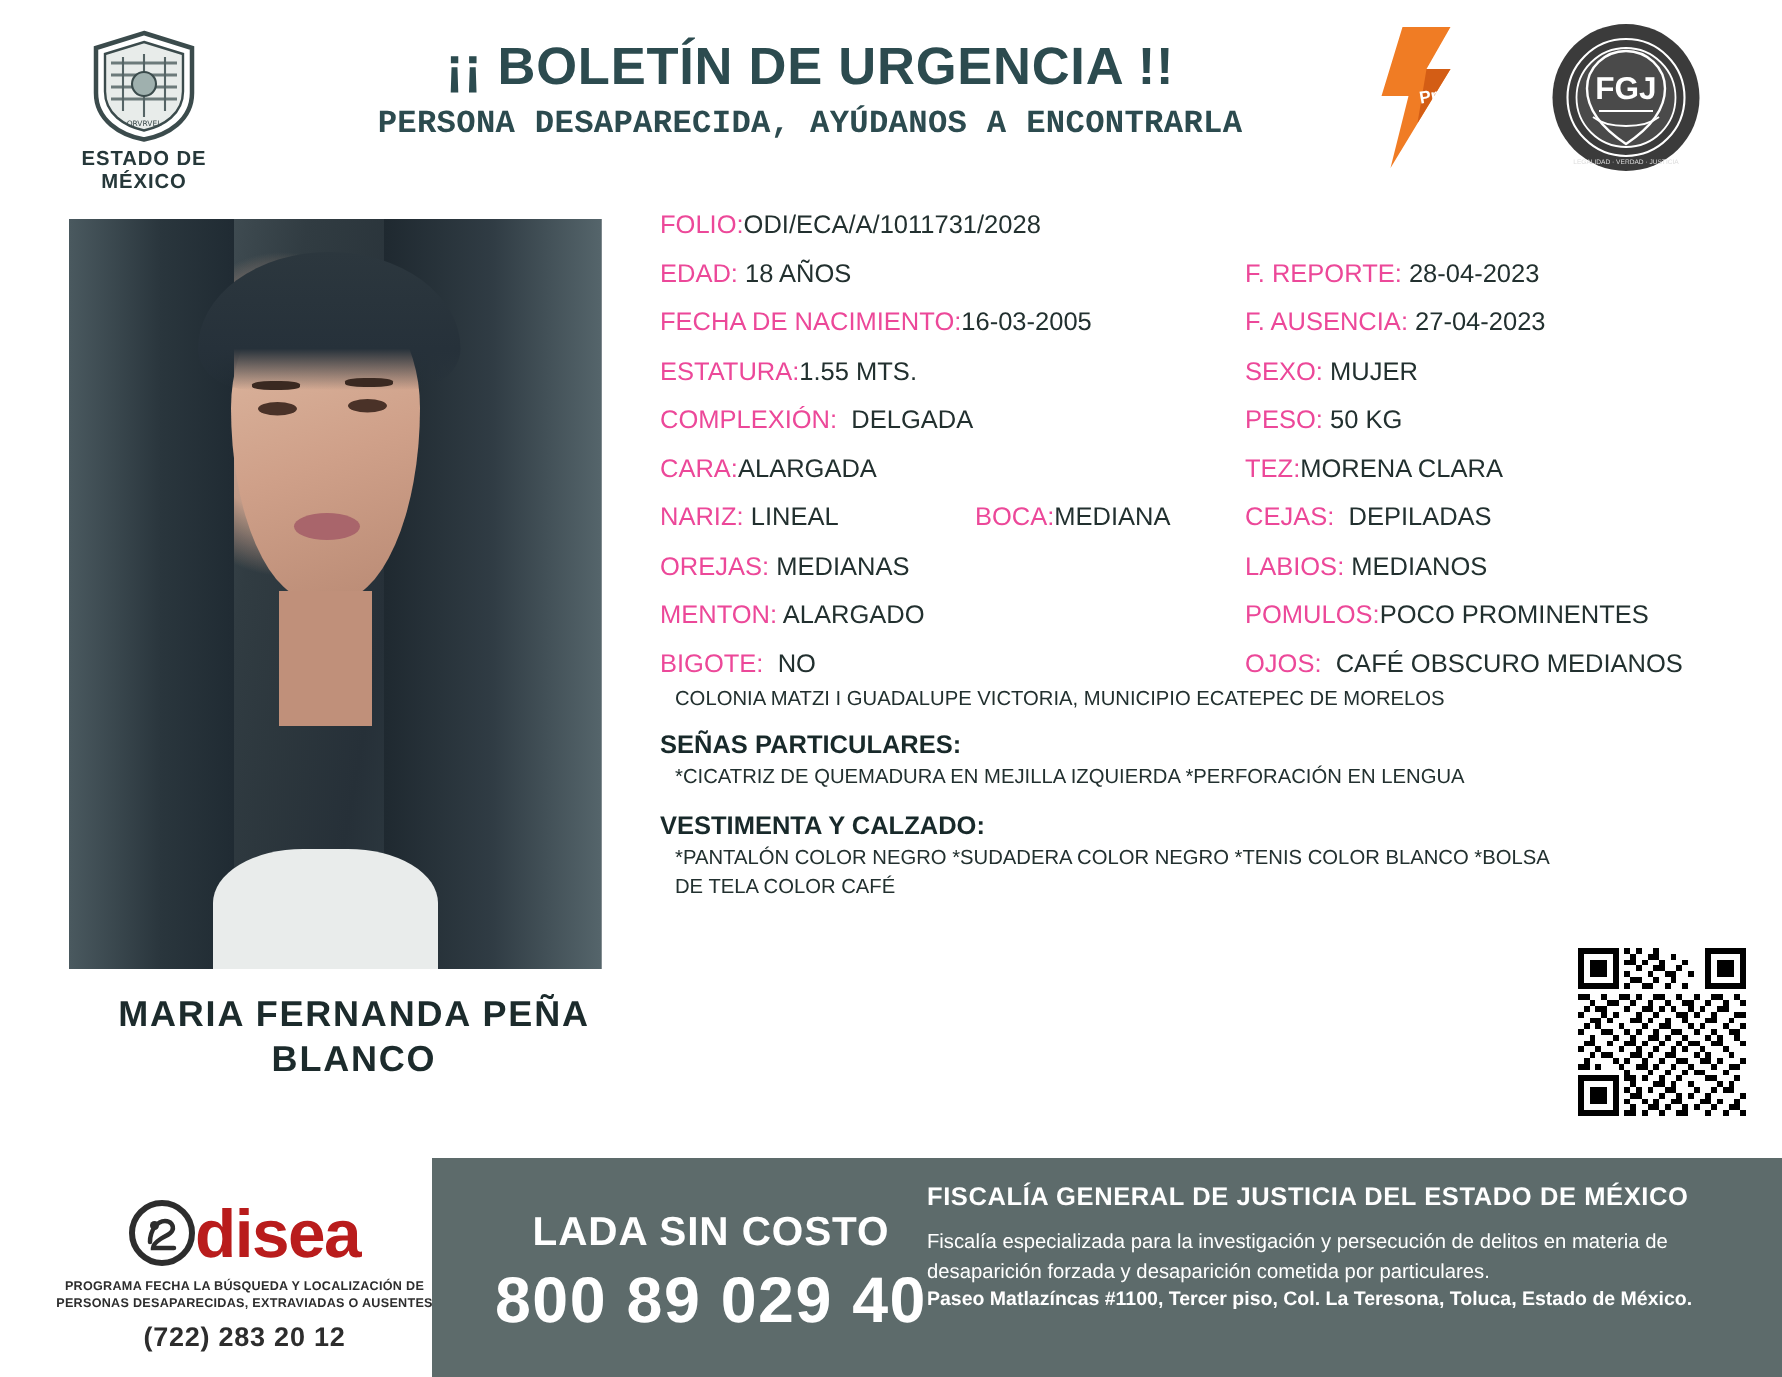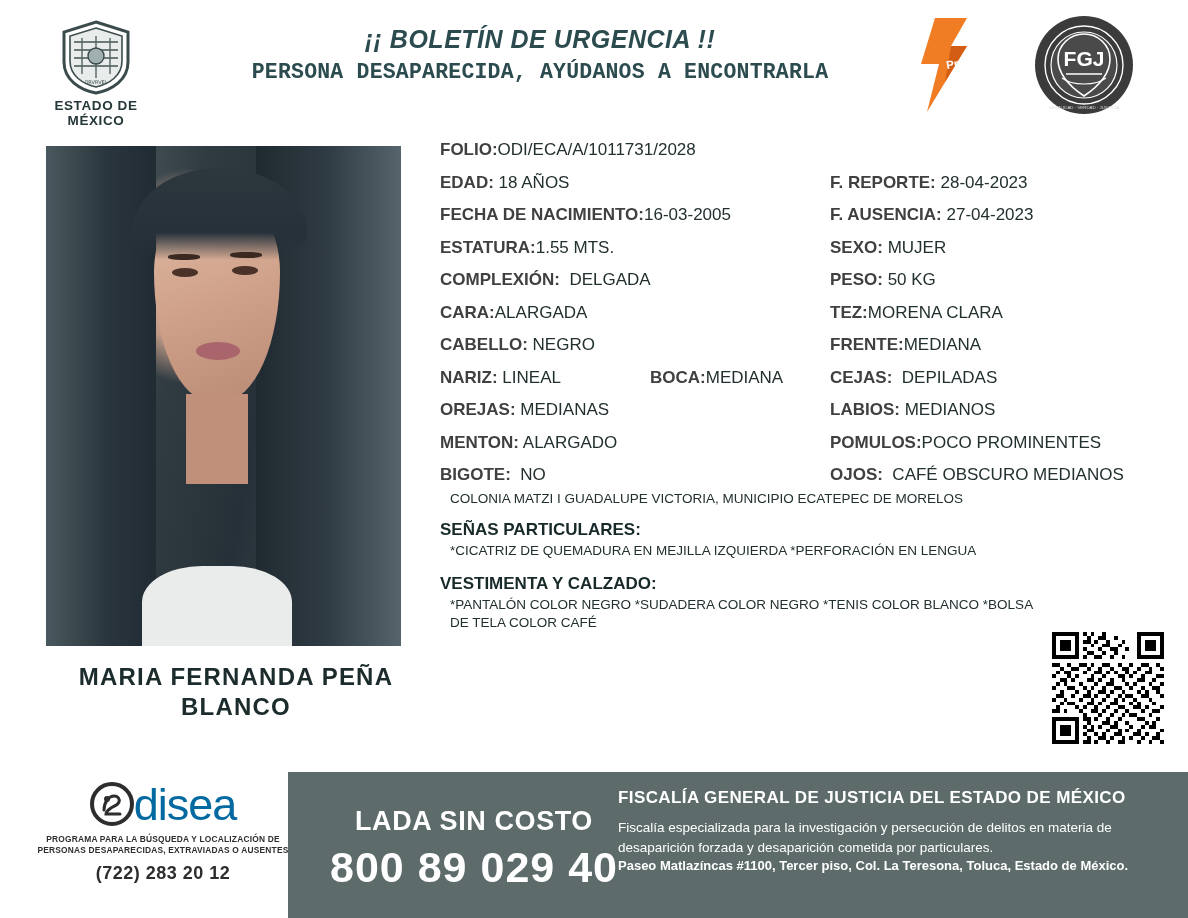--- a/index.html
+++ b/index.html
@@ -45,26 +45,25 @@
   }
 
   .header-titles {
     position: absolute;
     left: 180px;
     top: 26px;
     width: 720px;
     text-align: center;
   }
   .header-titles .title-main {
-    font-size: 25px;
+    font-size: 35px;
     font-weight: bold;
     color: #2c4b4f;
     letter-spacing: 0.5px;
     line-height: 1.1;
-    font-style: italic;
   }
   .header-titles .title-sub {
     font-size: 21.5px;
     font-weight: bold;
     color: #2c4b4f;
     letter-spacing: 0.2px;
     margin-top: 6px;
     font-family: Liberation Mono, monospace;
   }
 
@@ -201,22 +200,22 @@
     position: absolute;
     left: 210px;
     top: 0;
   }
   .col-right {
     position: absolute;
     left: 390px;
     top: 0;
   }
   .lbl {
-    font-weight: bold;
-    color: #404040;
+    font-weight: normal;
+    color: #ec4899;
   }
   .val {
     color: #22302f;
   }
 
   .para-label {
     font-weight: bold;
     font-size: 17px;
     color: #18292a;
   }
@@ -246,24 +245,25 @@
     top: 782px;
     width: 258px;
     text-align: center;
   }
   .odisea-wrap {
     position: relative;
     height: 48px;
   }
   .odisea-word {
     font-size: 45px;
-    font-weight: normal;
-    color: #0369a1;
+    font-weight: bold;
+    color: #b91c1c;
     letter-spacing: -1px;
     line-height: 1;
+    margin-top: 18px;
   }
   .odisea-sub {
     font-size: 8.4px;
     font-weight: bold;
     color: #2d2d2d;
     line-height: 1.35;
     margin-top: 4px;
     letter-spacing: 0.2px;
   }
   .odisea-phone {
@@ -414,24 +414,20 @@
   <div class="row">
     <span class="col-left"><span class="lbl">COMPLEXIÓN:</span>&nbsp; <span class="val">DELGADA</span></span>
     <span class="col-right"><span class="lbl">PESO:</span> <span class="val">50 KG</span></span>
   </div>
 
   <div class="row">
     <span class="col-left"><span class="lbl">CARA:</span><span class="val">ALARGADA</span></span>
     <span class="col-right"><span class="lbl">TEZ:</span><span class="val">MORENA CLARA</span></span>
   </div>
 
-  <div class="row">
-    <span class="col-left"><span class="lbl">CABELLO:</span> <span class="val">NEGRO</span></span>
-    <span class="col-right"><span class="lbl">FRENTE:</span><span class="val">MEDIANA</span></span>
-  </div>
 
   <div class="row">
     <span class="col-left"><span class="lbl">NARIZ:</span> <span class="val">LINEAL</span></span>
     <span class="col-mid"><span class="lbl">BOCA:</span><span class="val">MEDIANA</span></span>
     <span class="col-right"><span class="lbl">CEJAS:</span>&nbsp; <span class="val">DEPILADAS</span></span>
   </div>
 
   <div class="row">
     <span class="col-left"><span class="lbl">OREJAS:</span> <span class="val">MEDIANAS</span></span>
     <span class="col-right"><span class="lbl">LABIOS:</span> <span class="val">MEDIANOS</span></span>
@@ -680,21 +676,21 @@
     <div class="odisea-word">
       <span style="display:inline-block;width:44px;vertical-align:-6px;">
         <svg width="44" height="44" viewBox="0 0 44 44">
           <circle cx="22" cy="22" r="20" fill="none" stroke="#2d2d2d" stroke-width="4"></circle>
           <path d="M14 28 C14 20 19 14 24 14 C28 14 30 17 29 20 C28 23 24 24 21 26 C18 28 16 30 16 32 L30 32" fill="none" stroke="#2d2d2d" stroke-width="3" stroke-linecap="round"></path>
           <circle cx="17" cy="17" r="3" fill="#2d2d2d"></circle>
         </svg>
       </span><span>disea</span>
     </div>
   </div>
-  <div class="odisea-sub">PROGRAMA PARA LA BÚSQUEDA Y LOCALIZACIÓN DE PERSONAS DESAPARECIDAS, EXTRAVIADAS  O AUSENTES</div>
+  <div class="odisea-sub">PROGRAMA FECHA LA BÚSQUEDA Y LOCALIZACIÓN DE PERSONAS DESAPARECIDAS, EXTRAVIADAS  O AUSENTES</div>
   <div class="odisea-phone">(722) 283 20 12</div>
 </div>
 
 <div class="footer-bar">
   <div class="lada-block">
     <div class="lada-title">LADA SIN COSTO</div>
     <div class="lada-number">800 89 029 40</div>
   </div>
   <div class="fiscalia-block">
     <div class="fiscalia-title">FISCALÍA GENERAL DE JUSTICIA DEL ESTADO DE MÉXICO</div>

